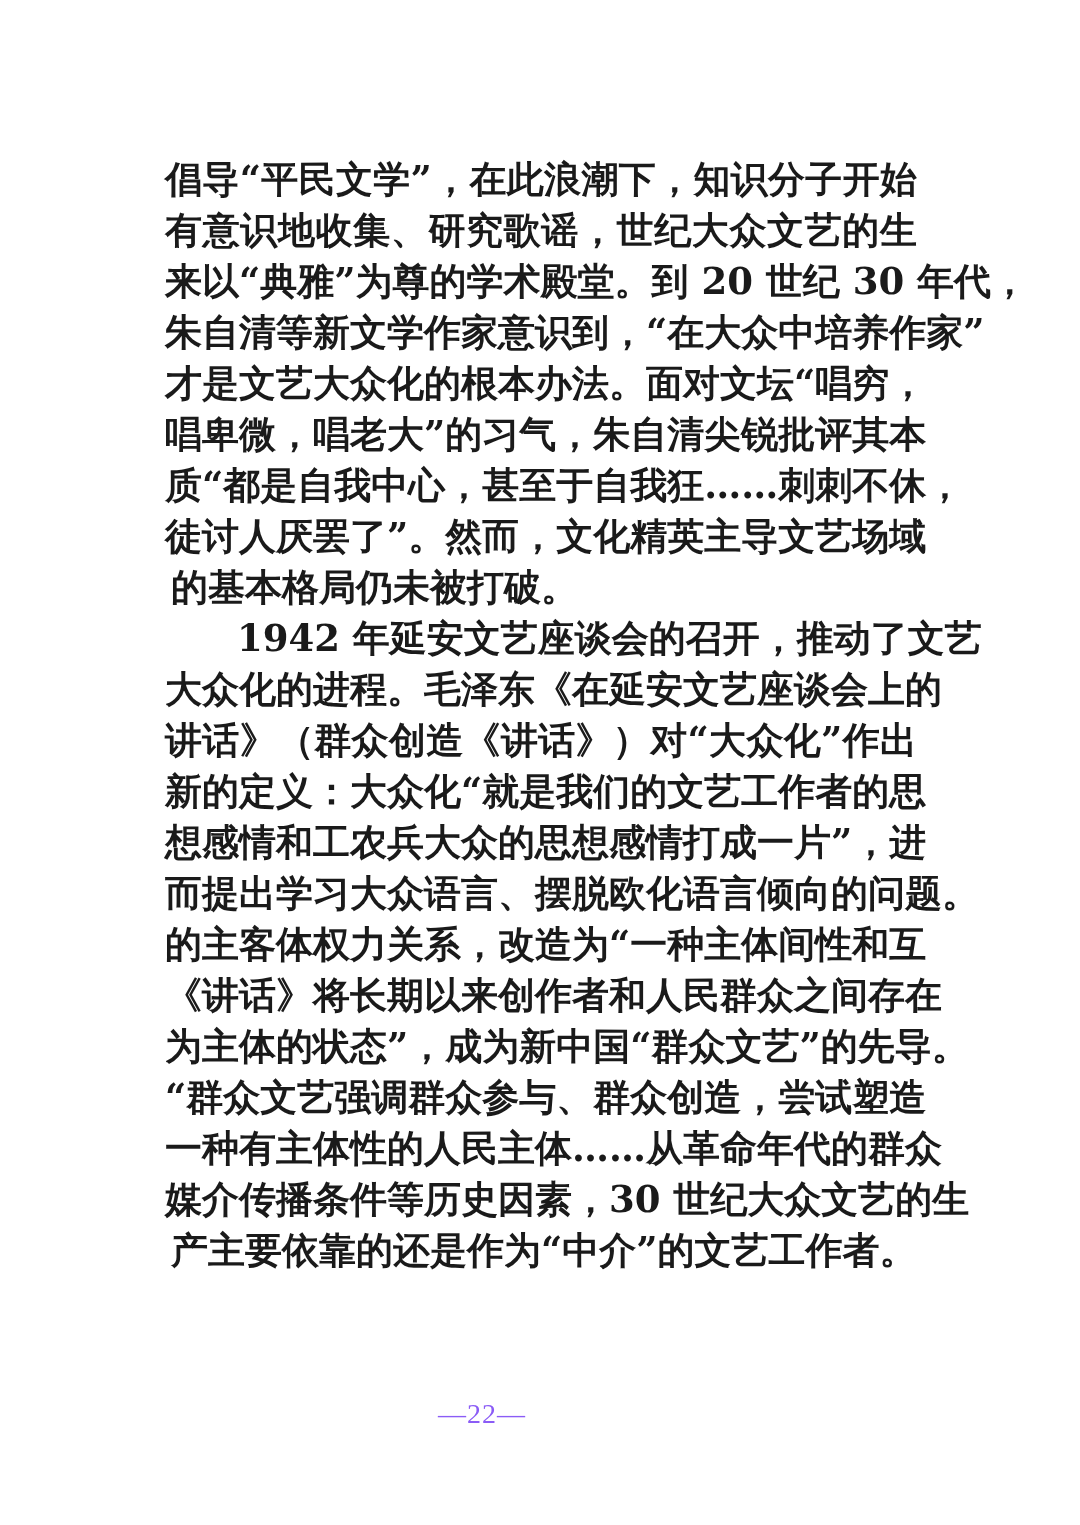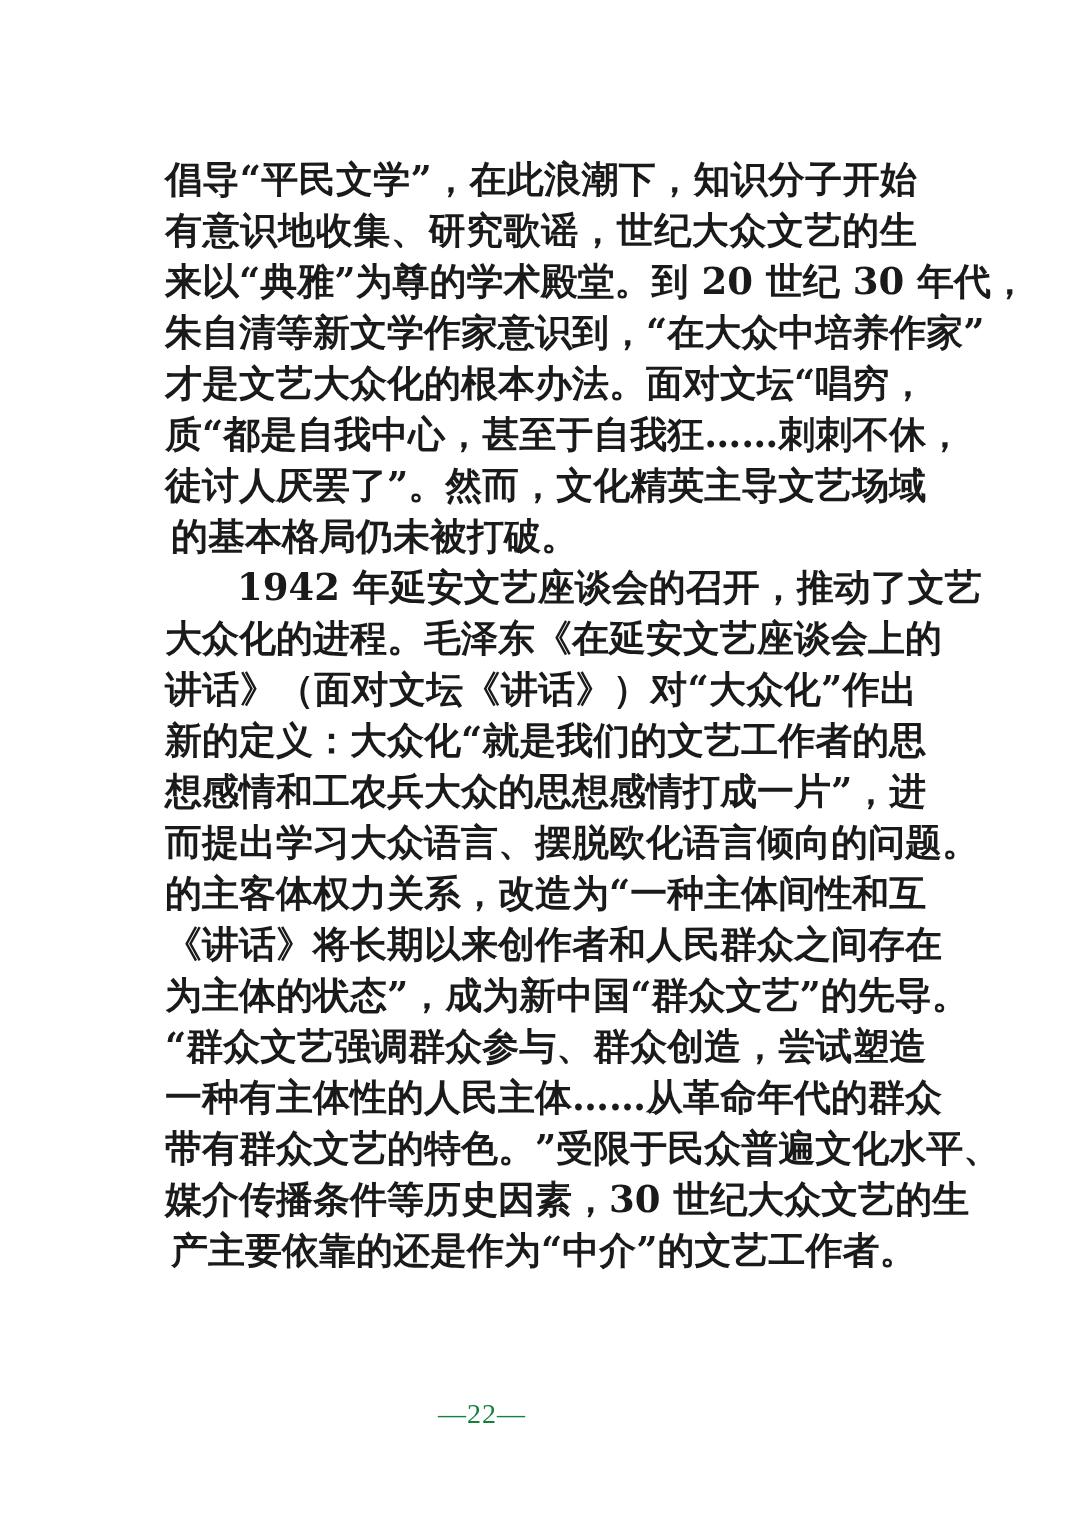--- a/index.html
+++ b/index.html
@@ -11,51 +11,51 @@
     font-family: "DejaVu Serif", "Liberation Serif", serif;
     font-size:37px; color:#1a1a1a;
     text-align:justify; text-align-last:justify;
     white-space:nowrap; overflow:visible;font-weight:bold;
   }
   .line.last { text-align-last:left;margin-left:6px; }
   .line.indent { padding-left:72px; }
   .page-number {
     position:absolute; left:0; width:964px; top:1398px; text-align:center;
     font-family: "Liberation Serif", "DejaVu Serif", serif;
-    font-size:28px; color:#15803d; letter-spacing:1px;
+    font-size:28px; color:#8b5cf6; letter-spacing:1px;
   }
 </style>
 </head>
 <body>
 
 <div class="page">
   <div class="body-text">
 
     <div class="paragraph">
       <div class="line">倡导“平民文学”，在此浪潮下，知识分子开始</div>
       <div class="line">有意识地收集、研究歌谣，世纪大众文艺的生</div>
       <div class="line">来以“典雅”为尊的学术殿堂。到 20 世纪 30 年代，</div>
       <div class="line">朱自清等新文学作家意识到，“在大众中培养作家”</div>
       <div class="line">才是文艺大众化的根本办法。面对文坛“唱穷，</div>
+      <div class="line">唱卑微，唱老大”的习气，朱自清尖锐批评其本</div>
       <div class="line">质“都是自我中心，甚至于自我狂……刺刺不休，</div>
       <div class="line">徒讨人厌罢了”。然而，文化精英主导文艺场域</div>
       <div class="line last">的基本格局仍未被打破。</div>
     </div>
 
     <div class="paragraph">
       <div class="line indent">1942 年延安文艺座谈会的召开，推动了文艺</div>
       <div class="line">大众化的进程。毛泽东《在延安文艺座谈会上的</div>
-      <div class="line">讲话》（面对文坛《讲话》）对“大众化”作出</div>
+      <div class="line">讲话》（群众创造《讲话》）对“大众化”作出</div>
       <div class="line">新的定义：大众化“就是我们的文艺工作者的思</div>
       <div class="line">想感情和工农兵大众的思想感情打成一片”，进</div>
       <div class="line">而提出学习大众语言、摆脱欧化语言倾向的问题。</div>
       <div class="line">的主客体权力关系，改造为“一种主体间性和互</div>
       <div class="line">《讲话》将长期以来创作者和人民群众之间存在</div>
       <div class="line">为主体的状态”，成为新中国“群众文艺”的先导。</div>
       <div class="line">“群众文艺强调群众参与、群众创造，尝试塑造</div>
       <div class="line">一种有主体性的人民主体……从革命年代的群众</div>
-      <div class="line">带有群众文艺的特色。”受限于民众普遍文化水平、</div>
       <div class="line">媒介传播条件等历史因素，30 世纪大众文艺的生</div>
       <div class="line last">产主要依靠的还是作为“中介”的文艺工作者。</div>
     </div>
   </div>
   <div class="page-number">—22—</div>
 </div>
 
 </body></html>

